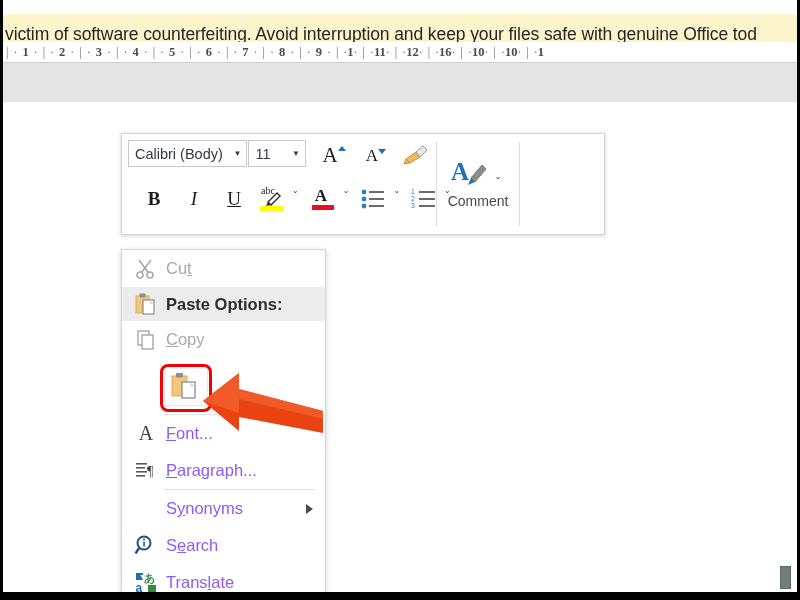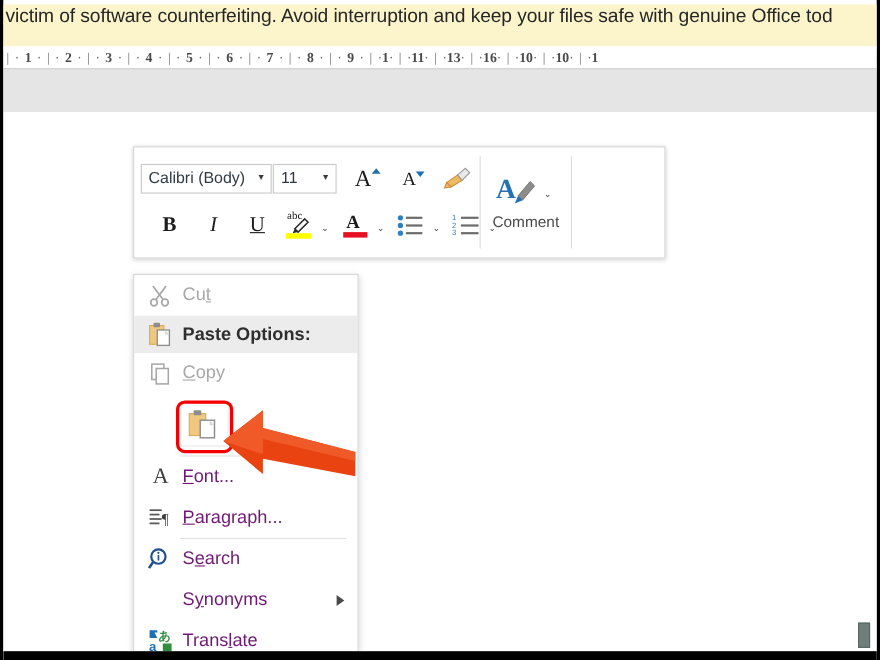--- a/index.html
+++ b/index.html
@@ -23,27 +23,28 @@
     box-sizing: border-box;
     border-left: 3px solid #000000;
     border-right: 3px solid #000000;
     overflow: hidden;
   }
 
   
   .banner {
     position: absolute;
     left: 0;
-    top: 4px;
+    top: 14px;
     width: 794px;
     height: 41px;
     background: #fcf5cb;
     border-bottom: 1px solid #d9d0a8;
     box-sizing: border-box;
     display: flex;
+    align-items: center;
     overflow: hidden;
   }
   .banner-text {
     font-size: 17.5px;
     color: #262626;
     white-space: nowrap;
     padding-left: 2px;
     letter-spacing: -0.1px;
     font-family: "Liberation Sans", sans-serif;
   }
@@ -136,21 +137,20 @@
     display: flex;
   }
   .mt-left {
     flex: 0 0 auto;
     width: 314px;
     box-sizing: border-box;
     padding: 6px 4px 4px 6px;
   }
   .mt-row {
     display: flex;
-    align-items: center;
     height: 44px;
   }
   .mt-row.r2 { height: 42px; }
 
   .combo {
     border: 1px solid #c8c8c8;
     background: #ffffff;
     height: 27px;
     display: flex;
     align-items: center;
@@ -297,21 +297,21 @@
   }
   .ctx-icon {
     width: 40px;
     min-width: 40px;
     display: flex;
     align-items: center;
     justify-content: center;
   }
   .ctx-label {
     font-size: 16.5px;
-    color: #701a75;
+    color: #8b5cf6;
     font-family: "Liberation Sans", sans-serif;
     white-space: nowrap;
   }
   .ctx-label u { text-decoration: underline; }
   .ctx-item.disabled .ctx-label { color: #a8a8a8; }
   .ctx-item.header {
     background: #ececec;
     height: 34px;
   }
   .ctx-item.header .ctx-label {
@@ -476,21 +476,21 @@
         <span class="rk-sp"></span>
         <span class="rk-bar">|</span>
         <span class="rk-sp"></span>
         <span class="rk-dot">·</span>
         <span class="rk-num">11</span>
         <span class="rk-dot">·</span>
         <span class="rk-sp"></span>
         <span class="rk-bar">|</span>
         <span class="rk-sp"></span>
         <span class="rk-dot">·</span>
-        <span class="rk-num">13</span>
+        <span class="rk-num">12</span>
         <span class="rk-dot">·</span>
         <span class="rk-sp"></span>
         <span class="rk-bar">|</span>
         <span class="rk-sp"></span>
         <span class="rk-dot">·</span>
         <span class="rk-num">16</span>
         <span class="rk-dot">·</span>
         <span class="rk-sp"></span>
         <span class="rk-bar">|</span>
         <span class="rk-sp"></span>
@@ -702,35 +702,35 @@
           <rect x="1" y="15" width="9" height="1.6" fill="#5a5a5a"></rect>
           <text x="12" y="16" font-family="Liberation Serif, serif" font-size="14" fill="#3f3f3f">¶</text>
         </svg>
       </span>
       <span class="ctx-label"><u>P</u>aragraph...</span>
     </div>
 
     <div class="ctx-sep"></div>
 
     <div class="ctx-item">
+      <span class="ctx-icon"></span>
+      <span class="ctx-label">S<u>y</u>nonyms</span>
+      <span class="ctx-submenu-arrow"></span>
+    </div>
+
+    <div class="ctx-item">
       <span class="ctx-icon">
         <svg width="24" height="24" viewBox="0 0 24 24">
           <circle cx="10" cy="9" r="6.5" fill="none" stroke="#1f4f93" stroke-width="2"></circle>
           <line x1="5.2" y1="13.8" x2="1.5" y2="19.5" stroke="#1f4f93" stroke-width="2.4"></line>
           <circle cx="10" cy="5.6" r="1" fill="#1f4f93"></circle>
           <rect x="9.3" y="7.6" width="1.5" height="5" fill="#1f4f93"></rect>
         </svg>
       </span>
       <span class="ctx-label">S<u>e</u>arch</span>
-    </div>
-
-    <div class="ctx-item">
-      <span class="ctx-icon"></span>
-      <span class="ctx-label">S<u>y</u>nonyms</span>
-      <span class="ctx-submenu-arrow"></span>
     </div>
 
     <div class="ctx-item">
       <span class="ctx-icon">
         <svg width="24" height="24" viewBox="0 0 24 24">
           <path d="M2 2 H9 V4 H6.5 L9 9 H2 Z" fill="#1f6fb5"></path>
           <text x="1.5" y="21" font-family="Liberation Sans, sans-serif" font-size="12" font-weight="bold" fill="#1f6fb5">a</text>
           <text x="10" y="11" font-family="Liberation Sans, sans-serif" font-size="11" font-weight="bold" fill="#2f8f3f">あ</text>
           <path d="M14 14 H22 V22 H14 Z M16 20 L21 15" fill="#2f8f3f"></path>
         </svg>

